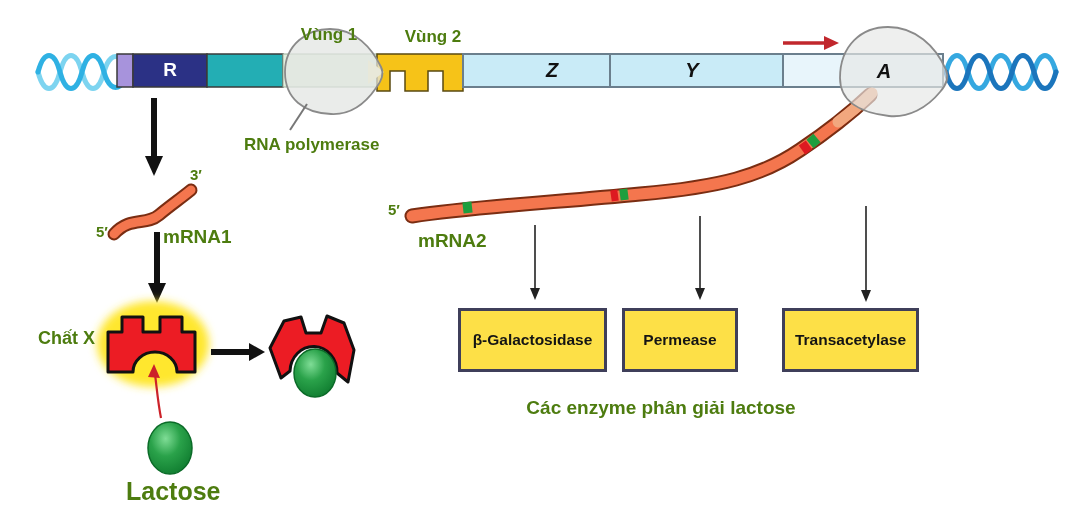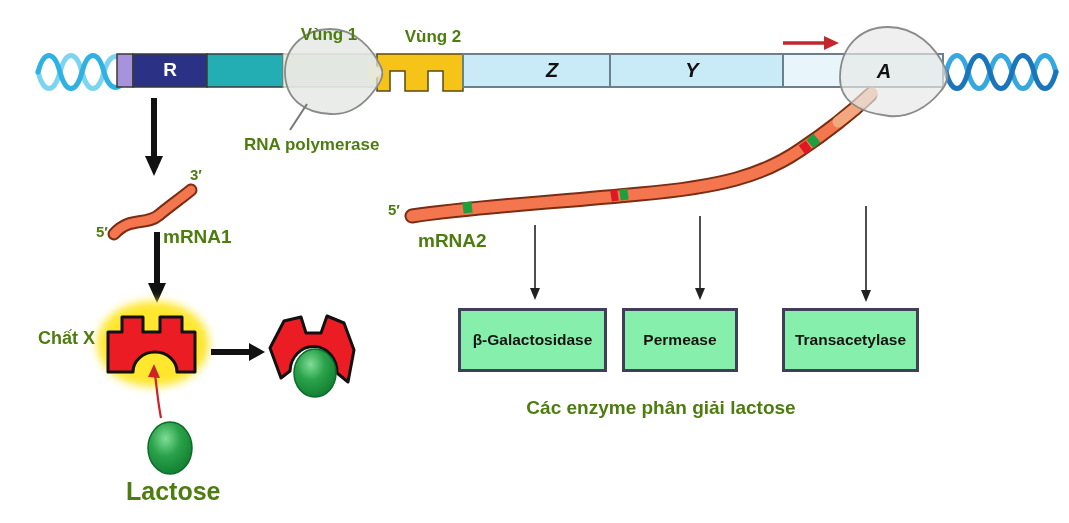--- a/index.html
+++ b/index.html
@@ -8,21 +8,21 @@
     font-family:"Liberation Sans", sans-serif;overflow:hidden;
   }
   #canvas{position:absolute;left:0;top:0;width:1069px;height:523px;}
   .lbl{position:absolute;color:#4d7c0f;font-weight:bold;white-space:nowrap;}
   .ctr{text-align:center;}
   .gene-letter{font-style:italic;font-size:20px;color:#111;}
   .vung{font-size:17px;}
   .prime{font-size:15px;}
   .mrna{font-size:19px;}
   .enzyme-box{
-    position:absolute;top:308px;height:64px;background:#86efac;
+    position:absolute;top:308px;height:64px;background:#fde047;
     border:3px solid #3f3f5a;box-sizing:border-box;
     display:flex;align-items:center;justify-content:center;
     font-weight:bold;font-size:15.5px;color:#141414;
   }
   #box-galactosidase{left:458px;width:149px;}
   #box-permease{left:622px;width:116px;}
   #box-transacetylase{left:782px;width:137px;}
   #caption-enzymes{left:461px;top:397px;width:400px;font-size:19px;}
   #r-label{left:133px;top:59px;width:74px;color:#ffffff;font-size:19px;}
   #vung1-label{left:288px;top:25px;width:82px;}

